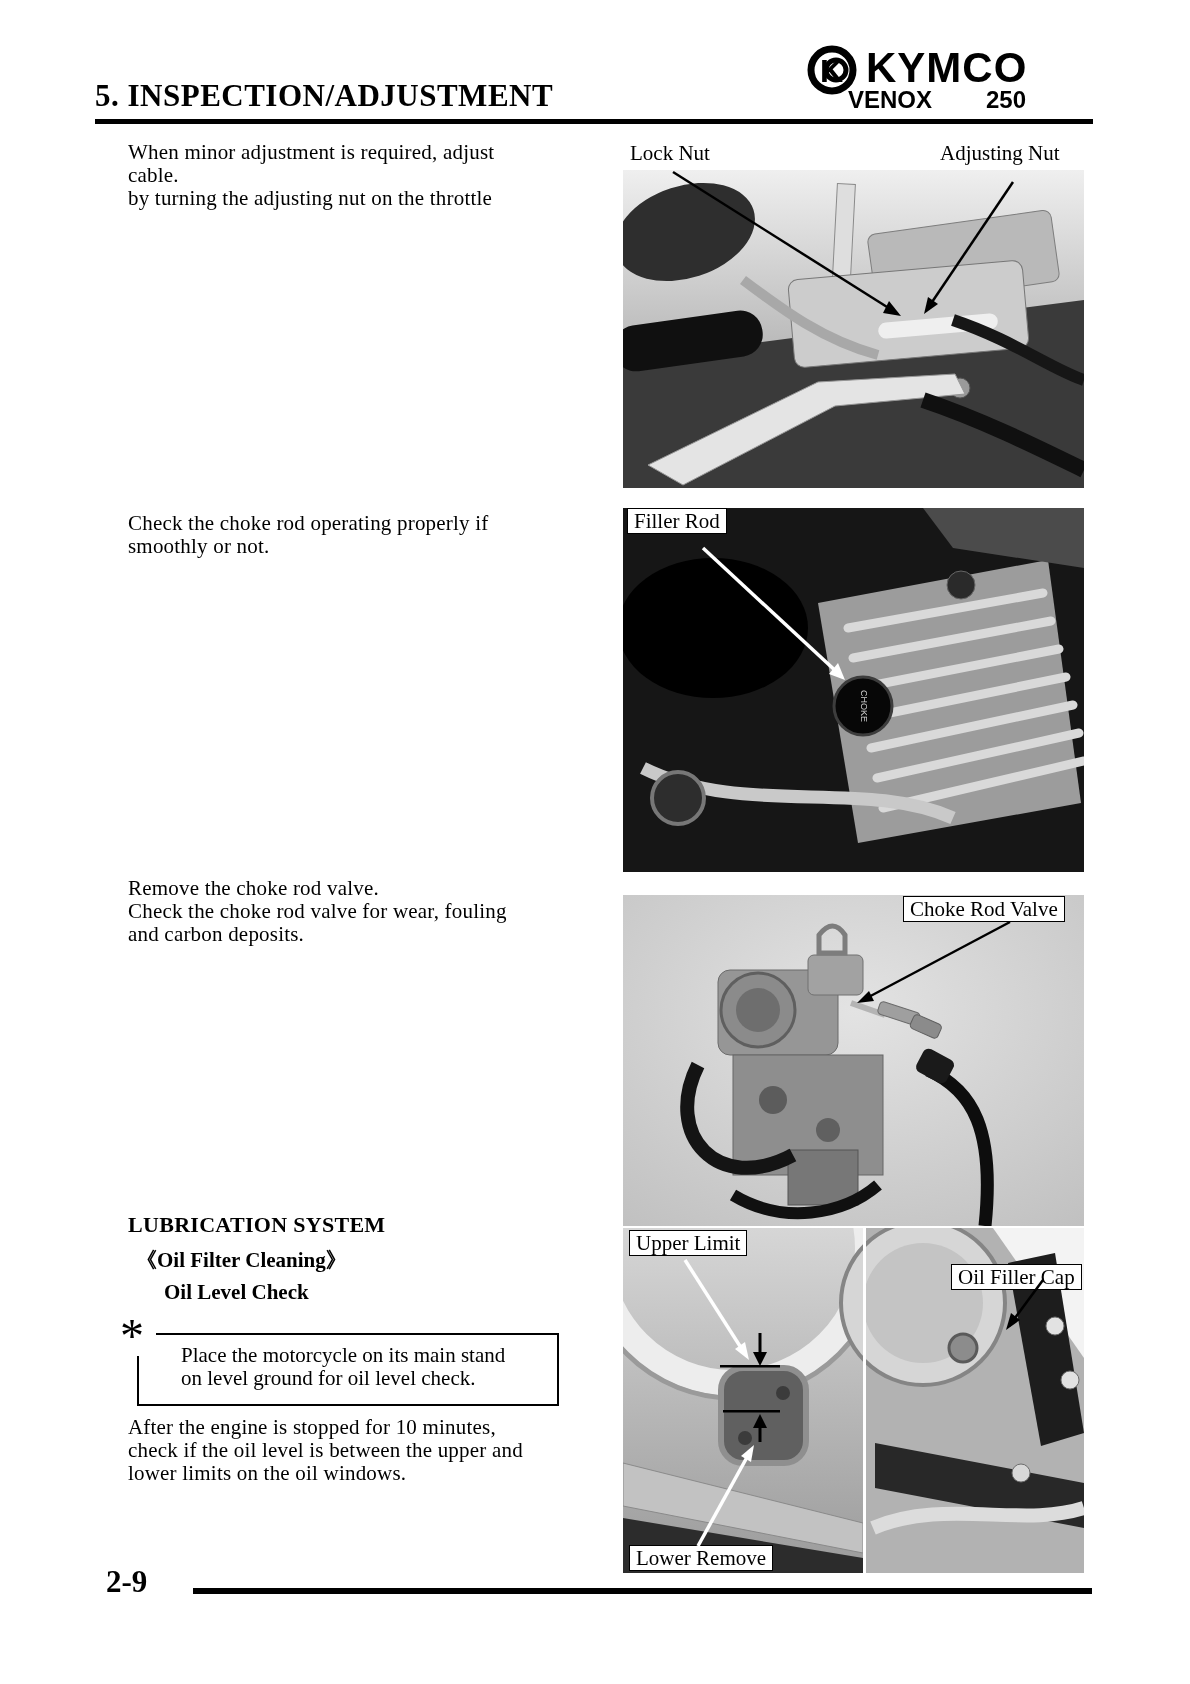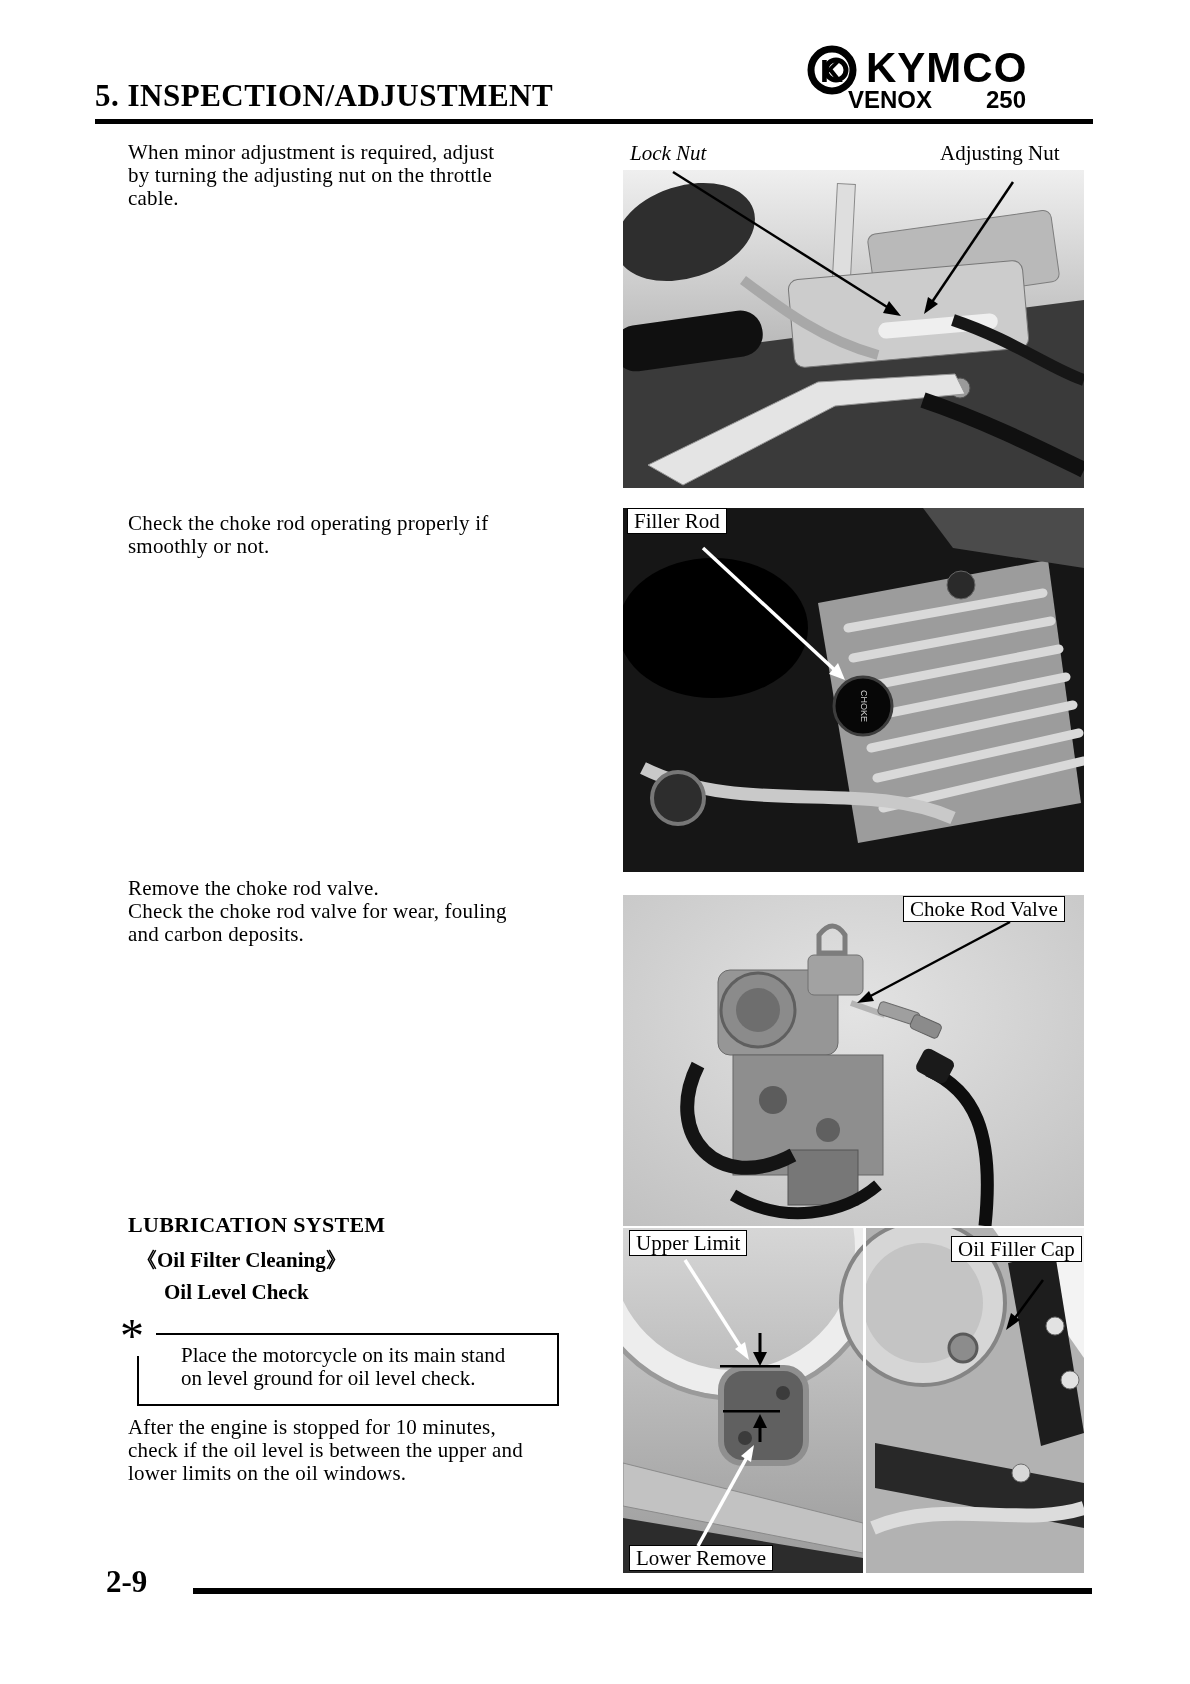--- a/index.html
+++ b/index.html
@@ -46,22 +46,22 @@
   </div>
   <div class="abs brand-text" style="left:866px;top:44px;">KYMCO</div>
   <div class="abs model-row" style="left:848px;top:86px;width:178px;">
     <span>VENOX</span>
     <span>250</span>
   </div>
   <div class="abs rule" style="left:95px;top:119px;width:998px;height:5px;"></div>
 
   <div class="abs body-text" style="left:128px;top:141px;width:420px;">
     <div>When minor adjustment is required, adjust</div>
+    <div>cable.</div>
     <div>by turning the adjusting nut on the throttle</div>
-    <div>cable.</div>
   </div>
 
   <div class="abs body-text" style="left:128px;top:512px;width:420px;">
     <div>Check the choke rod operating properly if</div>
     <div>smoothly or not.</div>
   </div>
 
   <div class="abs body-text" style="left:128px;top:877px;width:430px;">
     <div>Remove the choke rod valve.</div>
     <div>Check the choke rod valve for wear, fouling</div>
@@ -80,21 +80,21 @@
   </div>
   <div class="abs note-star" style="left:108px;top:1316px;width:48px;height:40px;">*</div>
 
   <div class="abs body-text" style="left:128px;top:1416px;width:430px;">
     <div>After the engine is stopped for 10 minutes,</div>
     <div>check if the oil level is between the upper and</div>
     <div>lower limits on the oil windows.</div>
   </div>
 
   <div class="figwrap" style="left:623px;top:140px;width:467px;height:350px;">
-    <div class="abs fig-label-plain" style="left:7px;top:0;font-style:italic;">Lock Nut</div>
+    <div class="abs fig-label-plain" style="left:7px;top:0;">Lock Nut</div>
     <div class="abs fig-label-plain" style="left:317px;top:0;">Adjusting Nut</div>
     <div class="abs photo" style="left:0;top:30px;width:461px;height:318px;">
       <svg width="461" height="318" viewBox="0 0 461 318">
         <defs>
           <linearGradient id="p1" x1="0" y1="0" x2="0" y2="1">
             <stop offset="0" stop-color="#efefef"></stop>
               <stop offset="1" stop-color="#8f8f8f"></stop>
           </linearGradient>
         </defs>
         <rect width="461" height="318" fill="url(#p1)"></rect>
@@ -218,21 +218,21 @@
         <polygon points="252,215 461,255 461,300 252,260" fill="#282828"></polygon>
         <path d="M 250,300 C 320,270 400,300 461,280" stroke="#dcdcdc" stroke-width="14" fill="none"></path>
         <circle cx="432" cy="98" r="9" fill="#e2e2e2" stroke="#6d6d6d"></circle>
         <circle cx="447" cy="152" r="9" fill="#e2e2e2" stroke="#6d6d6d"></circle>
         <circle cx="398" cy="245" r="9" fill="#d8d8d8" stroke="#6d6d6d"></circle>
         <circle cx="340" cy="120" r="14" fill="#8c8c8c" stroke="#5a5a5a" stroke-width="3"></circle>
         <rect x="240" y="0" width="3" height="345" fill="#fff"></rect>
       </svg>
     </div>
     <div class="abs photo-label" style="left:6px;top:2px;">Upper Limit</div>
-    <div class="abs photo-label" style="left:328px;top:8px;">Oil Filler Cap</div>
+    <div class="abs photo-label" style="left:328px;top:36px;">Oil Filler Cap</div>
     <div class="abs photo-label" style="left:6px;bottom:2px;">Lower Remove</div>
     <svg class="overlay" width="461" height="345" viewBox="0 0 461 345">
       <g>
         <line x1="62" y1="32" x2="122" y2="126" stroke="#fff" stroke-width="3.5"></line>
         <polygon points="126,132 112,121 122,114" fill="#fff"></polygon>
       </g>
       <g>
         <line x1="137" y1="105" x2="137" y2="126" stroke="#000" stroke-width="3"></line>
         <polygon points="137,138 130,124 144,124" fill="#000"></polygon>
         <rect x="97" y="137" width="60" height="2.5" fill="#000"></rect>

